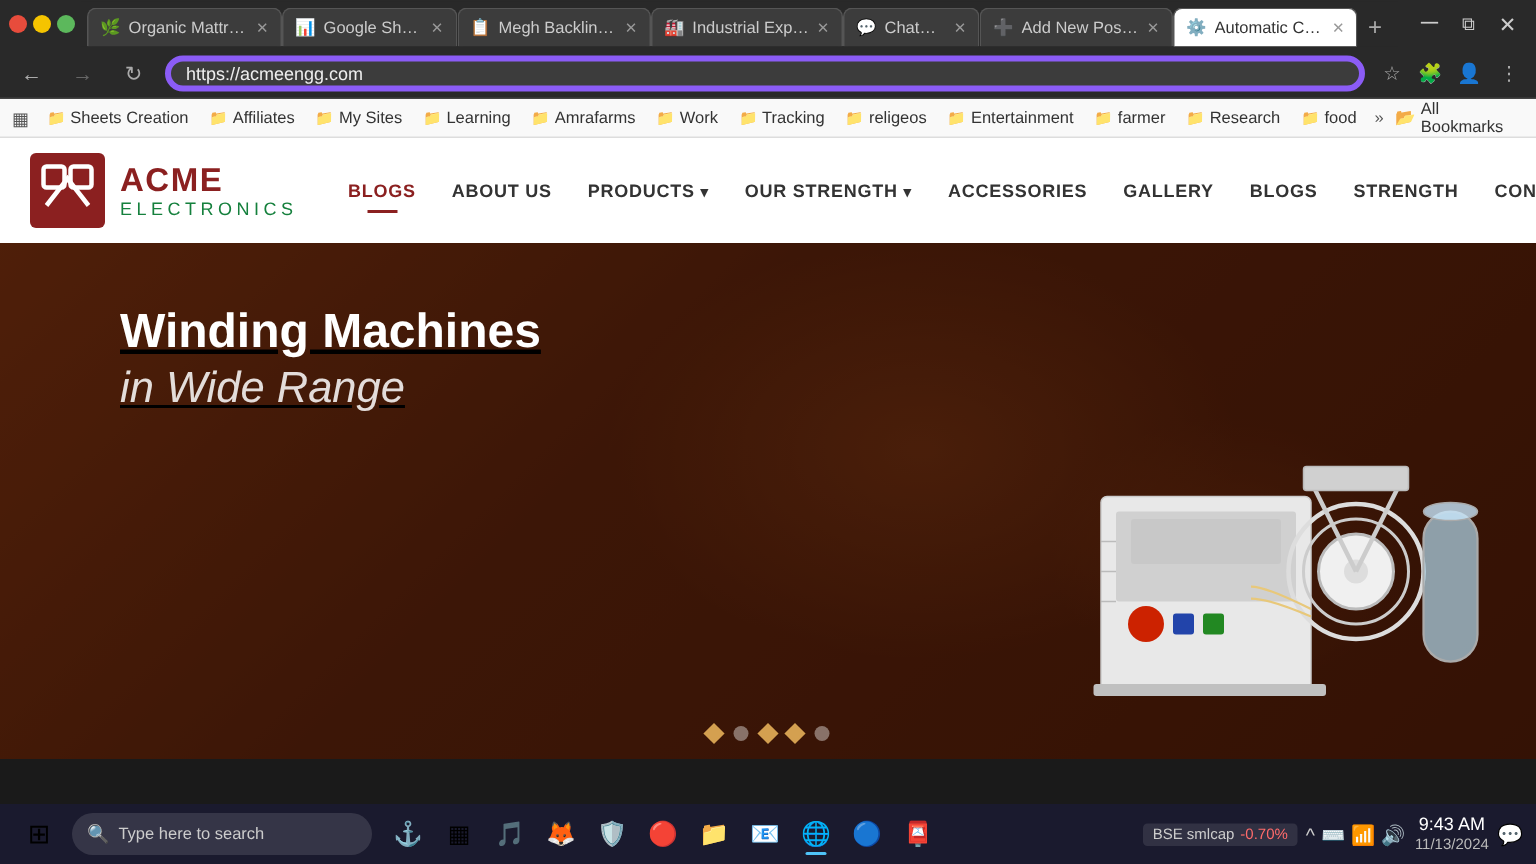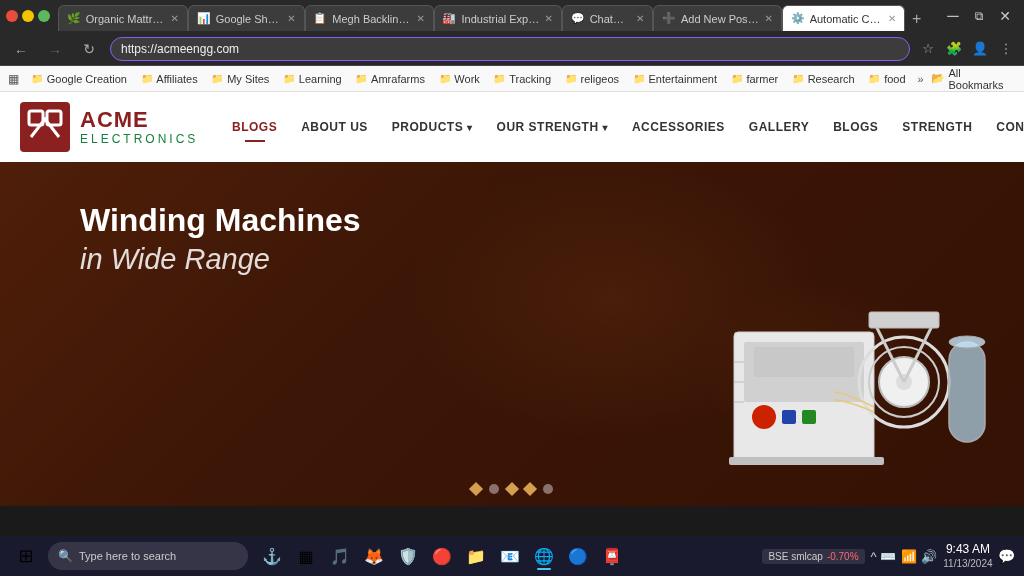--- a/index.html
+++ b/index.html
@@ -60,21 +60,21 @@
     }
     .nav-btn {
       width: 26px; height: 26px; background: none; border: none;
       color: #aaa; font-size: 14px; cursor: pointer; border-radius: 50%;
       display: flex; align-items: center; justify-content: center;
     }
     .address-input {
       flex: 1;
       height: 24px;
       background: #3c3c3c;
-      border: 1px solid #8b5cf6;
+      border: 4px solid #8b5cf6;
       border-radius: 12px;
       color: #eee;
       font-size: 12px;
       padding: 0 10px;
       outline: none;
     }
     .address-icons { display: flex; gap: 6px; align-items: center; }
     .addr-icon { width: 20px; height: 20px; background: none; border: none; color: #aaa; cursor: pointer; font-size: 13px; }
 
     
@@ -155,20 +155,21 @@
       width: 20px; height: 2px; background: #8b2020;
     }
     .nav-item .chevron { font-size: 10px; }
 
     
     .hero {
       position: relative;
       height: calc(414px - 70px);
       background: #a21caf;
       overflow: hidden;
+      text-decoration: underline;
     }
     .hero-bg {
       position: absolute; inset: 0;
       background: linear-gradient(135deg, #6b3010 0%, #3d1a0a 40%, #2a0f05 100%);
     }
     .hero-overlay {
       position: absolute; inset: 0;
       background: rgba(60, 20, 5, 0.6);
     }
     
@@ -363,21 +364,21 @@
     <button class="addr-icon">🧩</button>
     <button class="addr-icon">👤</button>
     <button class="addr-icon">⋮</button>
   </div>
 </div>
 
 <div class="bookmarks-bar">
   <span style="font-size:12px;color:#555;margin-right:4px;">▦</span>
   <div class="bm-item">
     <span class="bm-icon">📁</span>
-    <span>Google Creation</span>
+    <span>Sheets Creation</span>
   </div>
   <div class="bm-item">
     <span class="bm-icon">📁</span>
     <span>Affiliates</span>
   </div>
   <div class="bm-item">
     <span class="bm-icon">📁</span>
     <span>My Sites</span>
   </div>
   <div class="bm-item">

